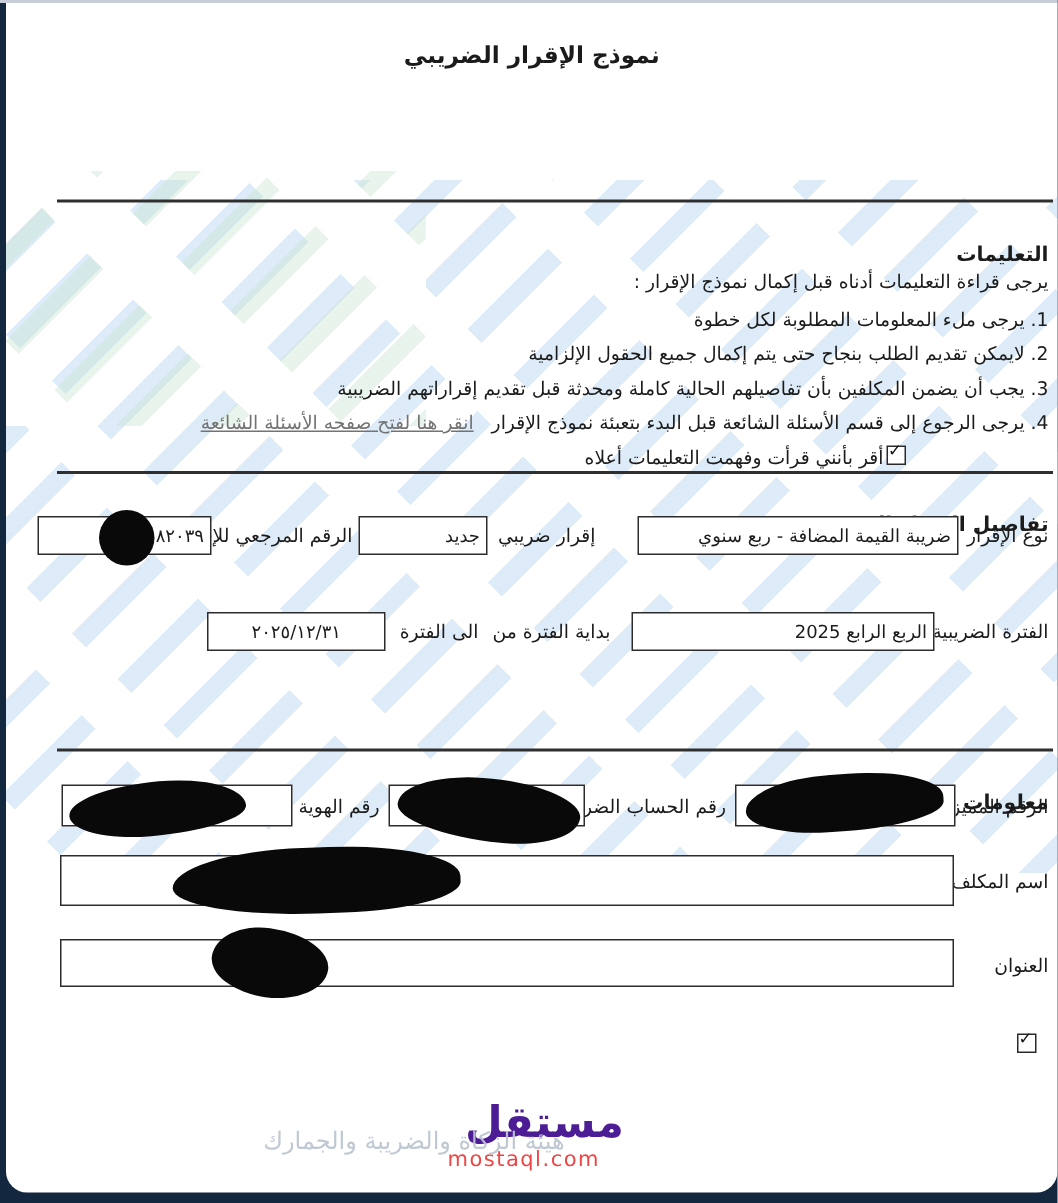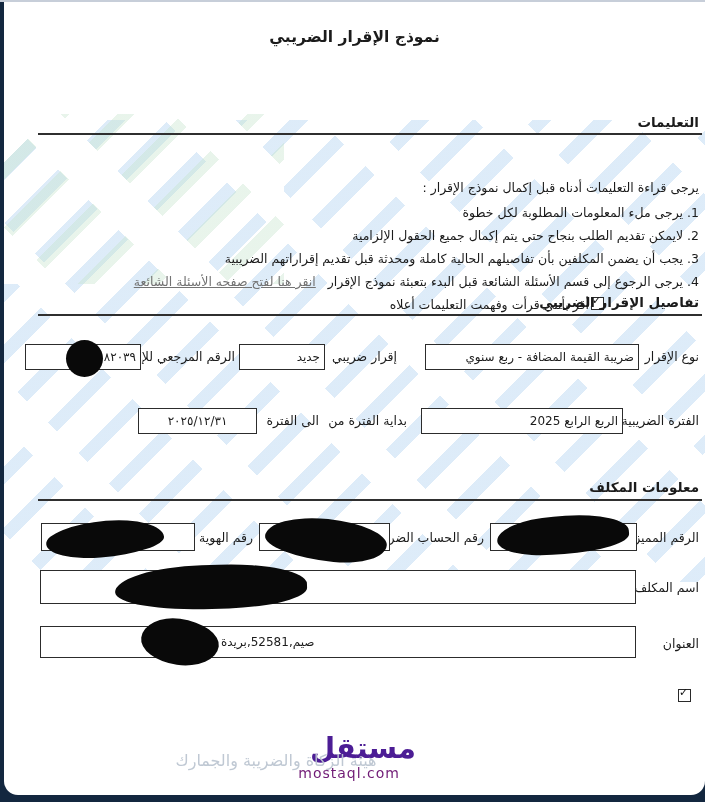--- a/index.html
+++ b/index.html
@@ -24,21 +24,21 @@
       repeating-linear-gradient(135deg, rgba(255,255,255,0) 0 30px, rgba(175,209,240,0.42) 30px 43px);
   }
   .stripes-green{
     position:absolute;left:0;width:280px;top:112px;height:170px;z-index:0;pointer-events:none;
     background-image:
       repeating-linear-gradient(45deg, #ffffff 0 40px, rgba(255,255,255,0) 40px 120px),
       repeating-linear-gradient(135deg, rgba(255,255,255,0) 0 34px, rgba(196,227,203,0.38) 34px 46px);
   }
   .content{position:absolute;inset:0;z-index:1;padding-left:41px;}
   .title{position:absolute;top:26px;left:0;right:0;text-align:center;font-size:15.5px;font-weight:bold;}
-  .sec-head{position:absolute;right:6px;font-size:13.5px;font-weight:bold;}
+  .sec-head{position:absolute;right:6px;font-size:13.5px;font-weight:bold;margin-top:48px;}
   .rule{position:absolute;left:3px;right:34px;height:2px;background:#2f2f2f;}
   
   .rule{left:34px;right:3px;}
   .instr{position:absolute;top:148px;right:6px;left:40px;text-align:right;font-size:12.5px;}
   .instr p{margin:0;line-height:23px;}
   .instr .intro{line-height:26px;margin-top:25px;}
   .instr .ack-line{line-height:18px;margin-top:3px;padding-left:0;padding-right:95px;}
   .faq-link{color:#737373;text-decoration:underline;cursor:pointer;}
   .cb{display:inline-block;width:11px;height:11px;border:1.2px solid #2a2a2a;background:#fff;
       vertical-align:-1px;margin-left:2px;position:relative;cursor:pointer;}
@@ -58,21 +58,21 @@
   .blob-tin{width:132px;height:38px;top:-8px;left:6px;border-radius:48% 52% 55% 45%/60% 55% 45% 50%;transform:rotate(-4deg);}
   .blob-account{width:122px;height:42px;top:-5px;left:5px;border-radius:50% 50% 42% 58%/55% 48% 52% 45%;transform:rotate(6deg);}
   .blob-id{width:118px;height:36px;top:-3px;left:4px;border-radius:52% 48% 55% 45%/50% 58% 42% 50%;transform:rotate(-5deg);}
   .blob-name{width:192px;height:44px;top:-6px;left:74px;border-radius:50% 50% 45% 55%/60% 55% 45% 50%;transform:rotate(-2deg);}
   .blob-address{width:78px;height:46px;top:-8px;left:100px;border-radius:46% 54% 50% 50%/52% 48% 52% 48%;transform:rotate(8deg);}
   .wide-label{position:absolute;right:6px;font-size:12.5px;}
   .wide-box{position:absolute;right:69px;left:36px;border:1.4px solid #2c2c2c;background:#fff;
     box-sizing:border-box;display:flex;align-items:center;position:absolute;overflow:visible;font-size:12px;}
   .confirm-line{position:absolute;top:686px;right:14px;font-size:12.5px;line-height:18px;}
   .wm-brand{position:absolute;top:729px;right:289px;font-size:29px;font-weight:bold;color:#4c1d95;z-index:1;}
-  .wm-domain{position:absolute;top:763px;right:305px;font-size:14px;color:#701a75;letter-spacing:1px;z-index:1;}
+  .wm-domain{position:absolute;top:763px;right:305px;font-size:14px;color:#ef4444;letter-spacing:1px;z-index:1;}
   .wm-authority{position:absolute;top:749px;right:239px;width:380px;text-align:center;font-size:16px;
     color:rgba(188,197,209,0.95);z-index:2;}
   .addr-anchor{position:absolute;right:142px;top:0;bottom:0;display:flex;align-items:center;white-space:nowrap;}
 </style>
 </head>
 <body>
 
 <div class="topline"></div>
 
 <div class="page">
@@ -164,21 +164,20 @@
       </div>
     </div>
 
     <div class="wide-label" style="top:578px">اسم المكلف</div>
     <div class="wide-box" style="top:568px;height:34px">
       <div class="blob blob-name"></div>
     </div>
 
     <div class="wide-label" style="top:634px">العنوان</div>
     <div class="wide-box" style="top:624px;height:32px">
-      <div class="addr-anchor" style="right:auto;left:180px;">صيم,52581,بريدة</div>
       <div class="blob blob-address"></div>
     </div>
 
     <div class="confirm-line">
       <span class="cb"><span class="tick">✓</span></span>
     </div>
 
     <div class="wm-brand">مستقل</div>
     <div class="wm-domain">mostaql.com</div>
     <div class="wm-authority">هيئة الزكاة والضريبة والجمارك</div>

